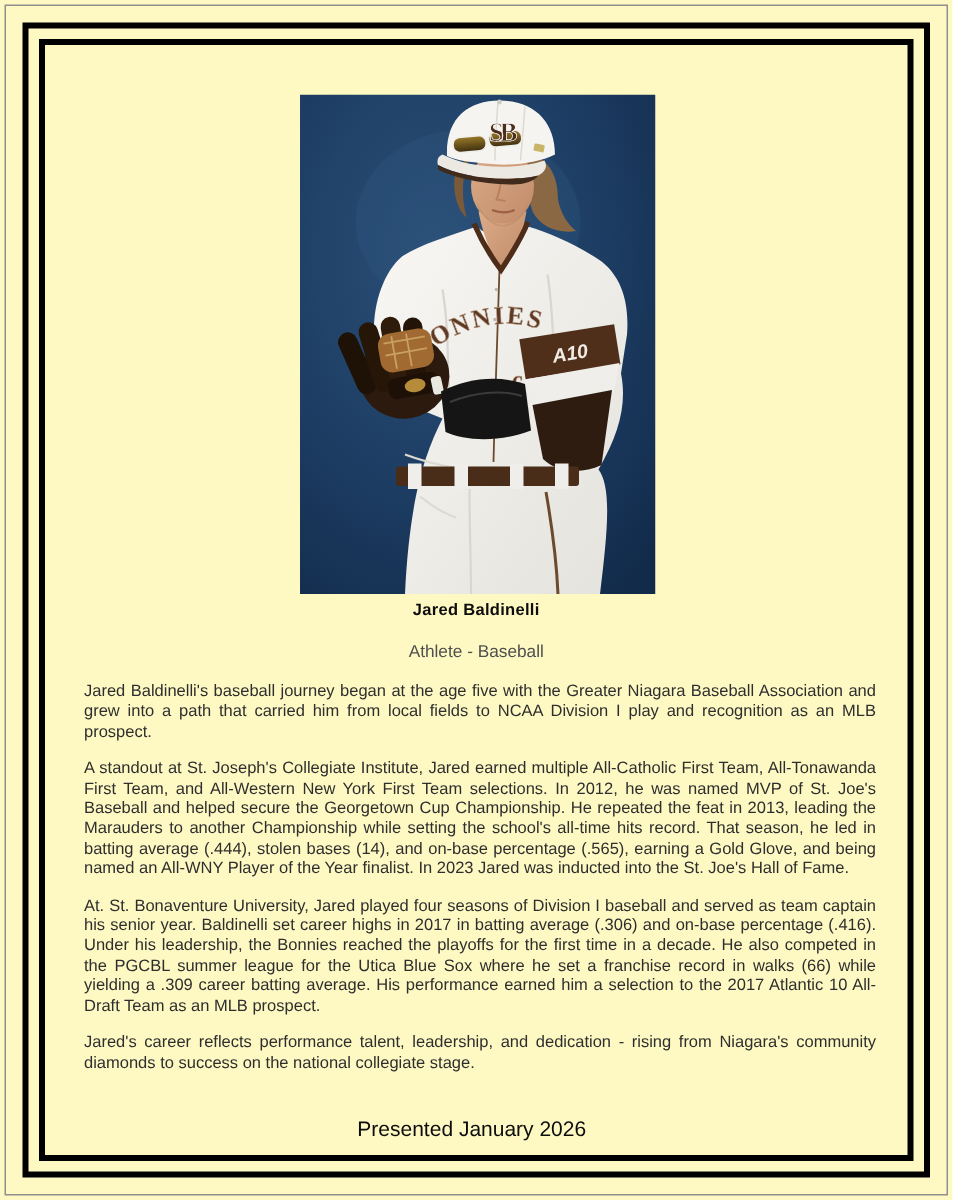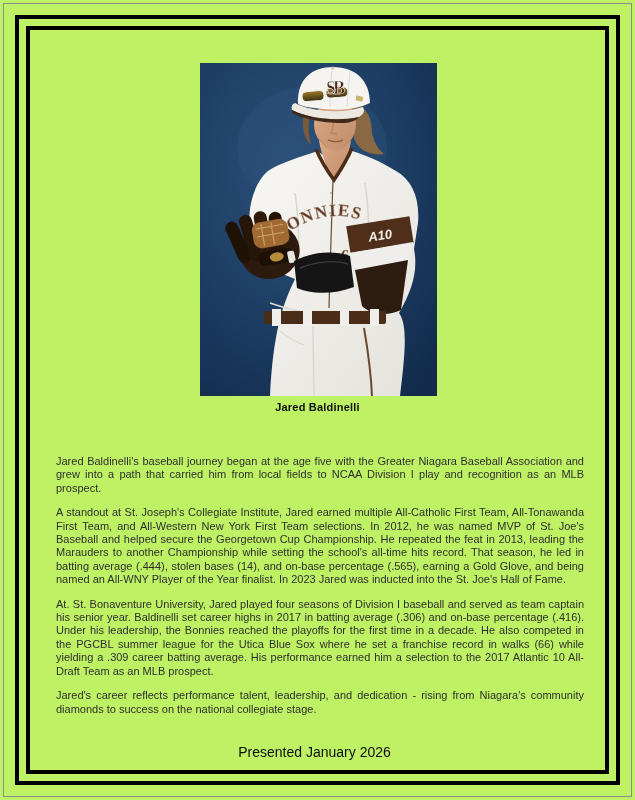--- a/index.html
+++ b/index.html
@@ -1,17 +1,17 @@
 <!DOCTYPE html>
 <html><head>
 <meta charset="utf-8">
 <style>
   html,body{margin:0;padding:0;background:#ffffff;}
   .page{
-    position:relative;width:635px;height:800px;background:#bef264;overflow:hidden;
+    position:relative;width:635px;height:800px;background:#fef9c3;overflow:hidden;
     font-family:"Liberation Sans","DejaVu Sans",sans-serif;color:#222;
   }
   .frame{position:absolute;pointer-events:none;}
   .frame-thin{inset:3px;border:1px solid #8f8f8f;}
   .frame-mid{inset:15px;border:4px solid #000;}
   .frame-inner{inset:26px;border:4px solid #000;}
 
   .photo{
     position:absolute;left:200px;top:63px;width:237px;height:333px;
   }
@@ -160,20 +160,21 @@
       <rect x="103" y="246" width="9" height="17" fill="#efeeea"></rect>
       <rect x="140" y="246" width="9" height="17" fill="#efeeea"></rect>
       <rect x="170" y="246" width="9" height="17" fill="#efeeea"></rect>
       <path d="M 113,263 C 113,288 114,312 114,333" stroke="#d9d6cf" stroke-width="1.4" fill="none"></path>
       <path d="M 164,265 C 168,288 171,310 172,333" stroke="#6b4a2e" stroke-width="2" fill="none"></path>
       <path d="M 80,268 C 90,276 98,280 104,282" stroke="#dcd9d2" stroke-width="1.3" fill="none"></path>
     </svg>
   </div>
 
   <h1 class="title">Jared Baldinelli</h1>
+  <div class="subtitle">Athlete - Baseball</div>
 
   <div class="bio">
     <p>Jared Baldinelli's baseball journey began at the age five with the Greater Niagara Baseball Association and grew into a path that carried him from local fields to NCAA Division I play and recognition as an MLB prospect.</p>
     <p>A standout at St. Joseph's Collegiate Institute, Jared earned multiple All-Catholic First Team, All-Tonawanda First Team, and All-Western New York First Team selections.  In 2012, he was named MVP of St. Joe's Baseball and helped secure the Georgetown Cup Championship.  He repeated the feat in 2013, leading the Marauders to another Championship while setting the school's all-time hits record.  That season, he led in batting average (.444), stolen bases (14), and on-base percentage (.565), earning a Gold Glove, and being named an All-WNY Player of the Year finalist.  In 2023 Jared was inducted into the St. Joe's Hall of Fame.</p>
     <p>At. St. Bonaventure University, Jared played four seasons of Division I baseball and served as team captain his senior year.  Baldinelli set career highs in 2017 in batting average (.306) and on-base percentage (.416).  Under his leadership, the Bonnies reached the playoffs for the first time in a decade.  He also competed in the PGCBL summer league for the Utica Blue Sox where he set a franchise record in walks (66) while yielding a .309 career batting average. His performance earned him a selection to the 2017 Atlantic 10 All-Draft Team as an MLB prospect.</p>
     <p>Jared's career reflects performance talent, leadership, and dedication - rising from Niagara's community diamonds to success on the national collegiate stage.</p>
   </div>
 
   <div class="footer">Presented January 2026</div>
 </div>

